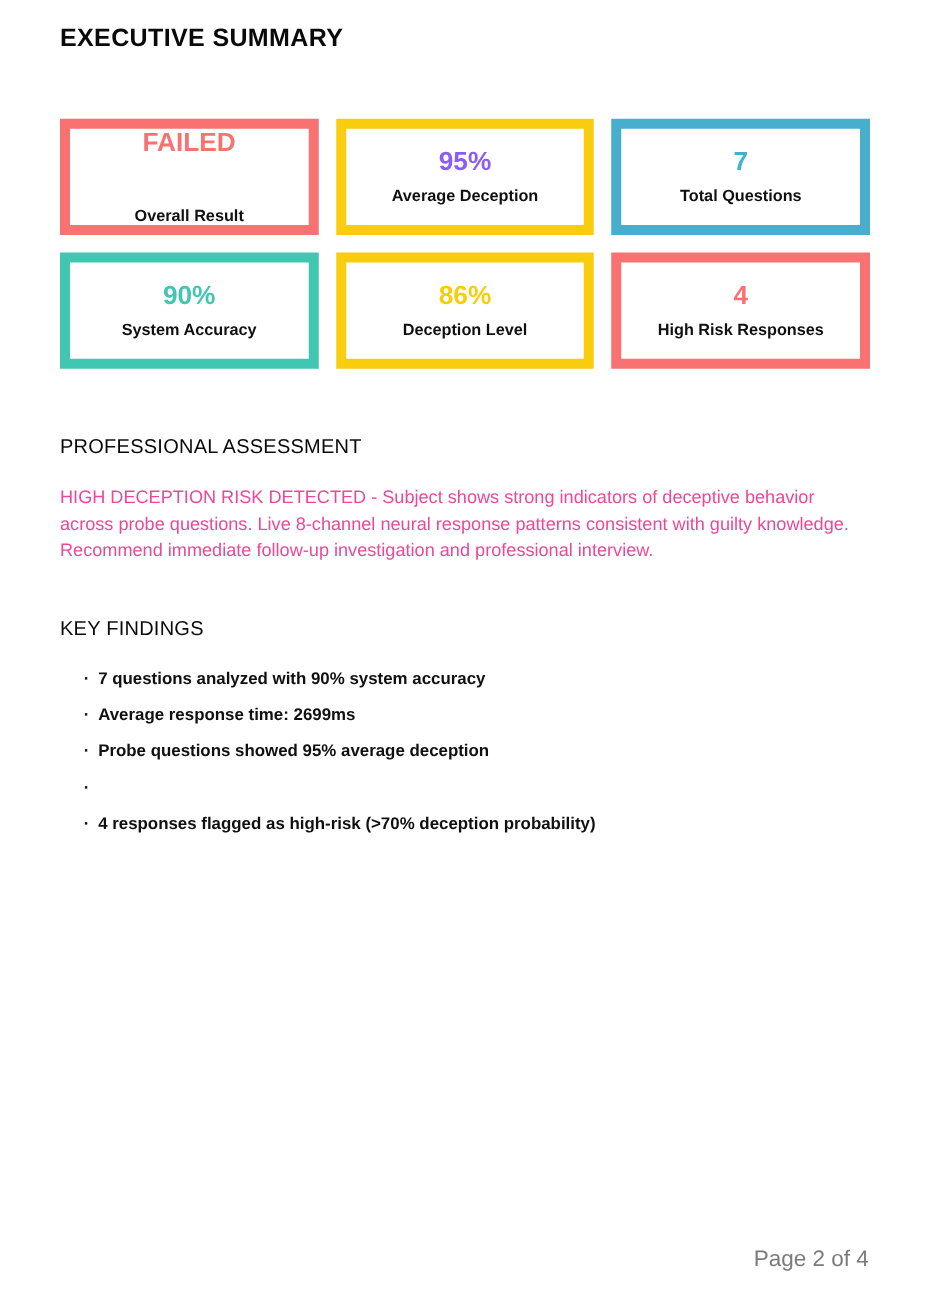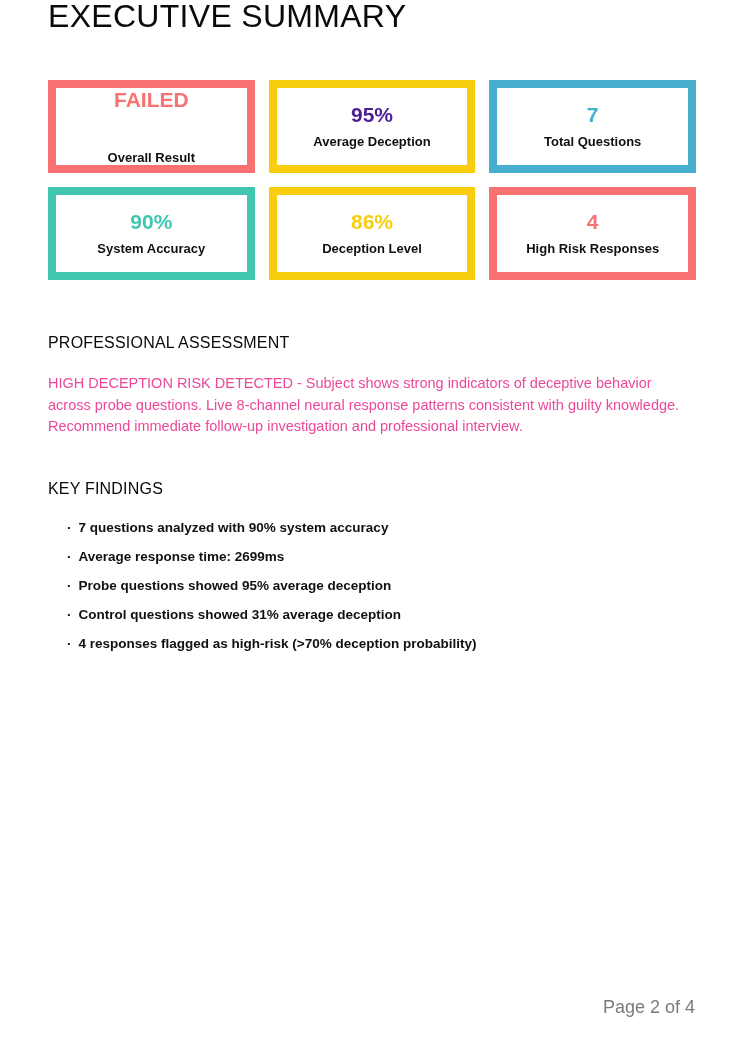--- a/index.html
+++ b/index.html
@@ -5,23 +5,23 @@
   html,body{margin:0;padding:0;background:#ffffff;}
   .page{
     position:relative;
     width:743px;height:1044px;
     background:#ffffff;
     font-family:"Liberation Sans",sans-serif;
     overflow:hidden;
   }
   .content{padding:0 47px 0 48px;}
   .doc-title{
-    margin:0;
-    font-size:32px;line-height:33px;
-    font-weight:normal;color:#0a0a0a;
+    margin:0;padding-top:15px;
+    font-size:20px;line-height:33px;
+    font-weight:bold;color:#0a0a0a;
     letter-spacing:0.3px;
   }
   .cards{
     margin-top:47px;
     display:grid;
     grid-template-columns:repeat(3,1fr);
     gap:14px;
   }
   .card{
     height:93px;
@@ -67,21 +67,21 @@
     <h1 class="doc-title">EXECUTIVE SUMMARY</h1>
 
     <div class="cards">
 
       <div class="card" style="border-color: rgb(248, 114, 114); gap: 40px;">
         <div class="card-value" style="color: rgb(248, 114, 114);">FAILED</div>
         <div class="card-label">Overall Result</div>
       </div>
 
       <div class="card" style="border-color: rgb(247, 205, 14);">
-        <div class="card-value" style="color: #4c1d95;">95%</div>
+        <div class="card-value" style="color: #8b5cf6;">95%</div>
         <div class="card-label">Average Deception</div>
       </div>
 
       <div class="card" style="border-color: rgb(71, 175, 205);">
         <div class="card-value" style="color: rgb(71, 175, 205);">7</div>
         <div class="card-label">Total Questions</div>
       </div>
 
       <div class="card" style="border-color: rgb(65, 198, 178);">
         <div class="card-value" style="color: rgb(65, 198, 178);">90%</div>
@@ -113,21 +113,20 @@
       <li class="kf-item">
         <span class="bullet">·</span>
         <span>Average response time: 2699ms</span>
       </li>
       <li class="kf-item">
         <span class="bullet">·</span>
         <span>Probe questions showed 95% average deception</span>
       </li>
       <li class="kf-item">
         <span class="bullet">·</span>
-        <span>Control questions showed 31% average deception</span>
       </li>
       <li class="kf-item">
         <span class="bullet">·</span>
         <span>4 responses flagged as high-risk (&gt;70% deception probability)</span>
       </li>
     </ul>
 
   </div>
 
   <div class="footer">Page 2 of 4</div>

